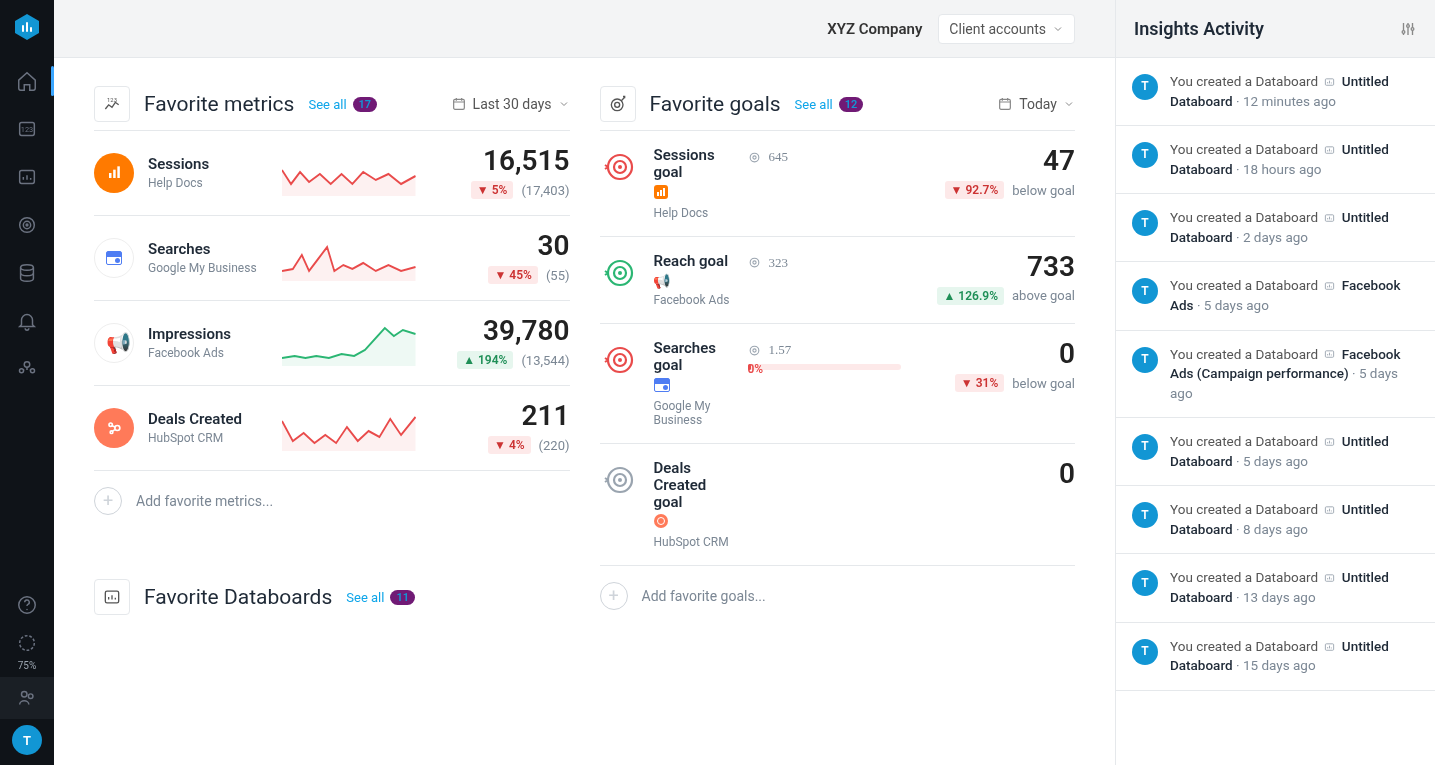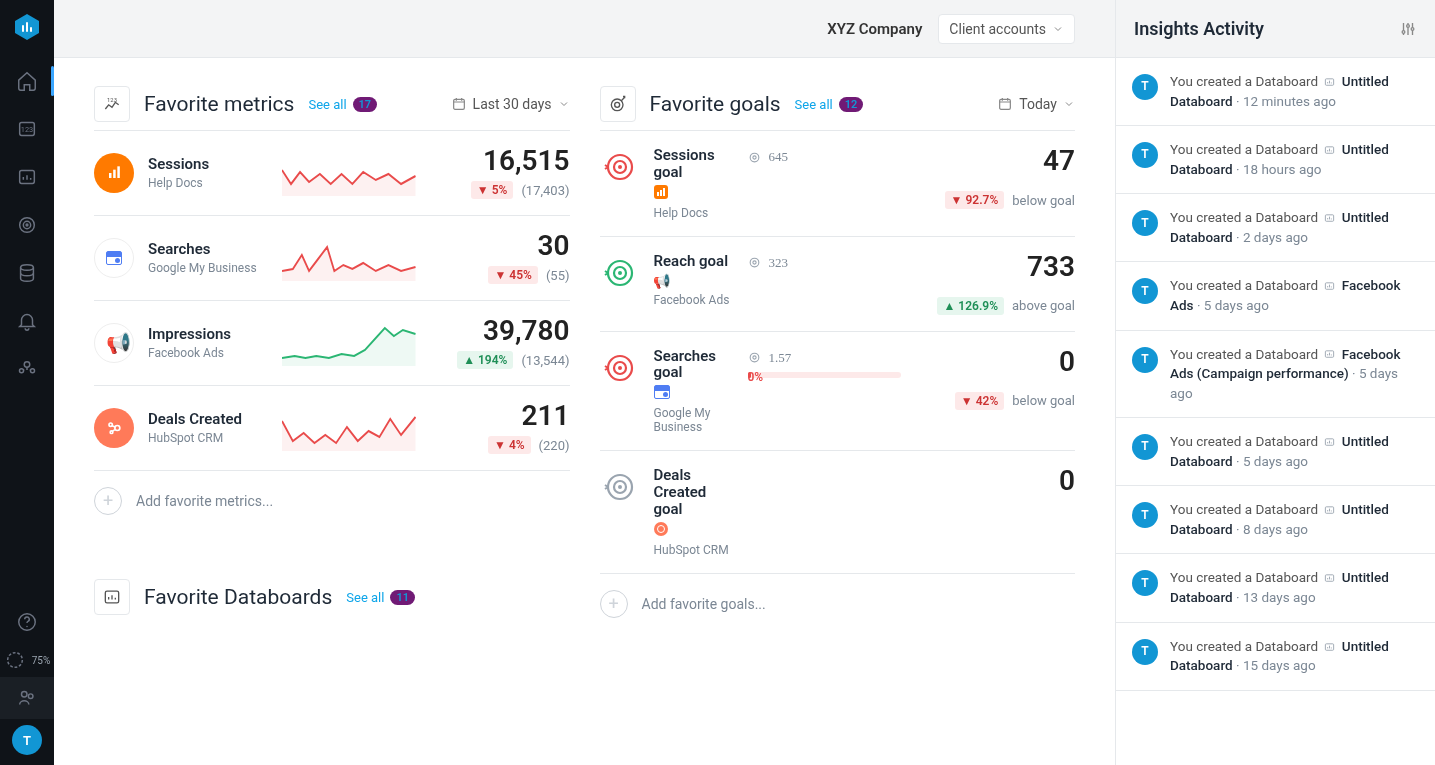--- a/index.html
+++ b/index.html
@@ -103,21 +103,21 @@
   .goal-label { width: 80px; flex-shrink:0;}
   .goal-label .title { font-size:15px;font-weight:600;line-height:1.12;word-break:break-word;}
   .goal-label .sub { font-size:12px;color:var(--muted);margin-top:4px;}
   .goal-mid { flex:1; padding-top:2px; position:relative;}
   .goal-target-row { display:flex;align-items:center;gap:8px;color:var(--muted);font-size:13px;font-family:Liberation Serif, serif;}
   .goal-mid .bar-track { height:6px;background:#fde9e9;border-radius:3px;margin-top:6px;position:relative;}
   .goal-mid .bar-fill {height:100%;background:var(--red);border-radius:3px;}
   .goal-mid .pct-label { position:absolute;left:0;top:22px;font-size:12px;font-weight:600;color:var(--red);}
   .goal-right { width:160px;text-align:right;flex-shrink:0;}
   .goal-right .big-val { font-size:28px;font-weight:600;}
-  .goal-right .status-line { margin-top:16px;display:flex;align-items:center;gap:8px;justify-content:flex-end;font-size:13px;}
+  .goal-right .status-line { margin-top:6px;display:flex;align-items:center;gap:8px;justify-content:flex-end;font-size:13px;}
   .status-muted { color:var(--muted);}
 
   .add-row { display:flex;align-items:center;gap:14px;padding:16px 0; color:var(--muted);}
   .plus-circle { width:28px;height:28px;border:1.5px solid #cfd4da;border-radius:50%;display:flex;align-items:center;justify-content:center;color:#cfd4da;font-size:18px;line-height:1;}
 
   
   .insights {
     width: 320px; border-left: 1px solid var(--border); flex-shrink:0; display:flex;flex-direction:column;height:100vh;
   }
   .insights-header { height:58px; display:flex;align-items:center;padding:0 18px 0 18px;border-bottom:1px solid var(--border); background:#f3f4f5;}
@@ -208,21 +208,21 @@
       </div>
     </div>
     <div class="bottom">
       <div class="nav-item">
         <svg viewBox="0 0 24 24">
             <circle cx="12" cy="12" r="9"></circle>
             <path d="M9.5 9a2.5 2.5 0 1 1 3.5 2.3c-.8.4-1 .9-1 1.7"></path>
             <circle cx="12" cy="17" r=".8" fill="currentColor" stroke="none"></circle>
           </svg>
       </div>
-      <div class="nav-item" style="flex-direction:row;height:auto;gap:6px;">
+      <div class="nav-item" style="flex-direction:column;height:auto;gap:6px;">
         <svg viewBox="0 0 24 24" style="width:22px;height:22px;stroke-dasharray:3 2;">
             <circle cx="12" cy="12" r="8"></circle>
           </svg>
         <span class="usage-label">75%</span>
       </div>
       <div class="nav-item" style="background:#1a1f25;width:54px;">
         <svg viewBox="0 0 24 24">
             <circle cx="9" cy="8" r="3"></circle>
             <circle cx="16" cy="10" r="2.5"></circle>
             <path d="M4 19c0-2.5 2.5-4 5-4s5 1.5 5 4"></path>
@@ -498,21 +498,21 @@
         <span>1.57</span>
                   </div>
                   <div class="bar-track">
                     <div class="bar-fill" style="width:2%"></div>
                   </div>
       <div class="pct-label">0%</div>
                 </div>
     <div class="goal-right">
       <div class="big-val">0</div>
       <div class="status-line">
-        <span class="delta down">▼ 42%</span>
+        <span class="delta down">▼ 31%</span>
         <span class="status-muted">below goal</span>
       </div>
     </div>
               </div>
               <div class="goal-row">
     <div class="goal-icon">
                   <svg width="34" height="34" viewBox="0 0 34 34" fill="none" stroke="#9aa4af" stroke-width="2.2">
     <circle cx="17" cy="17" r="12"></circle>
                     <circle cx="17" cy="17" r="6"></circle>
                     <circle cx="17" cy="17" r="2" fill="#9aa4af" stroke="none"></circle>

